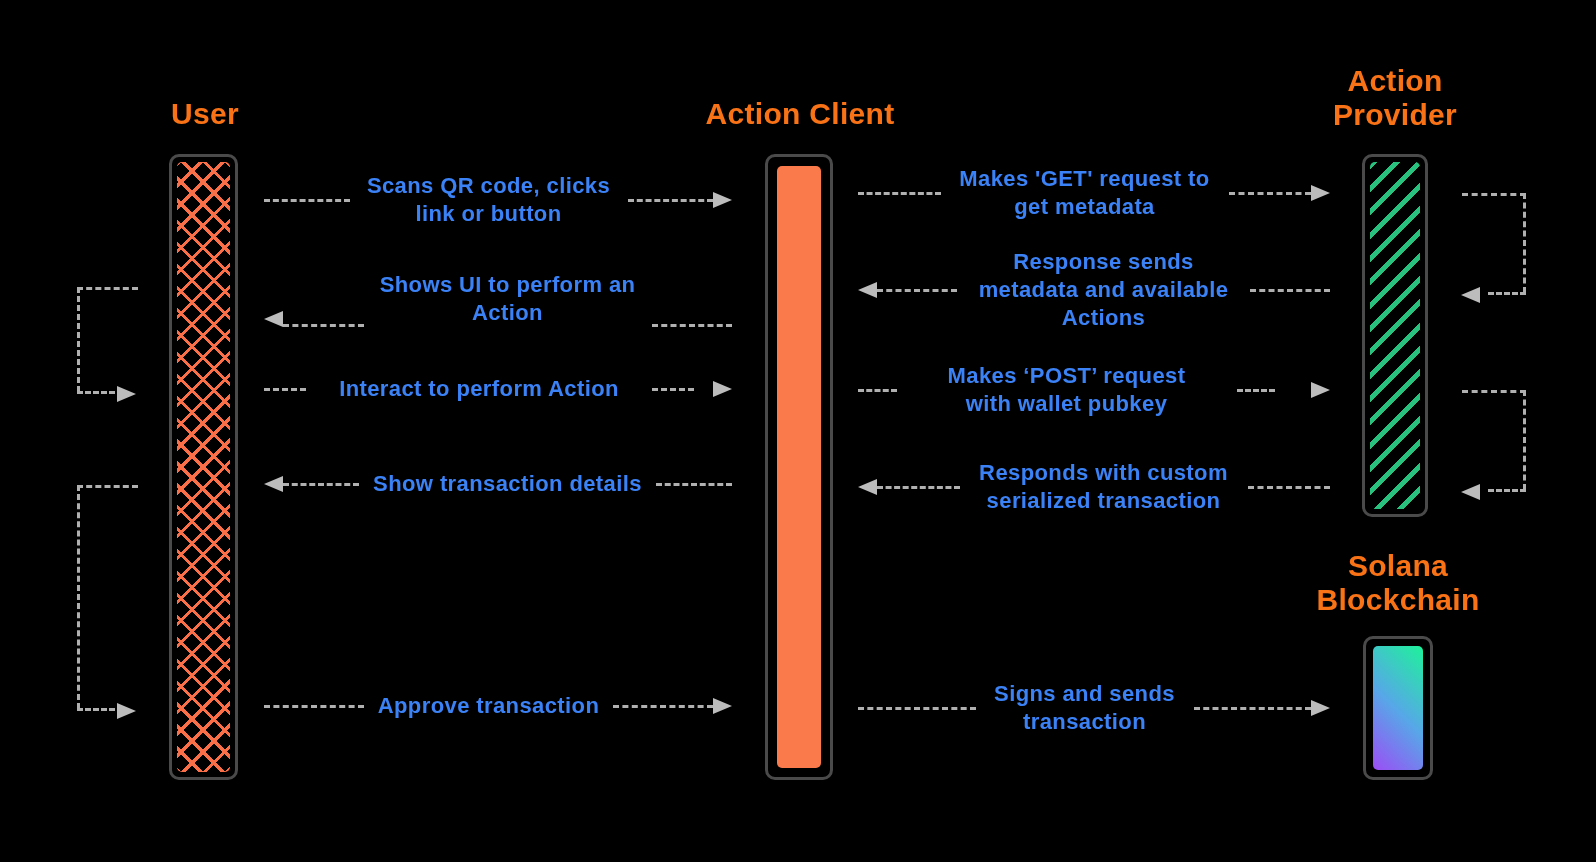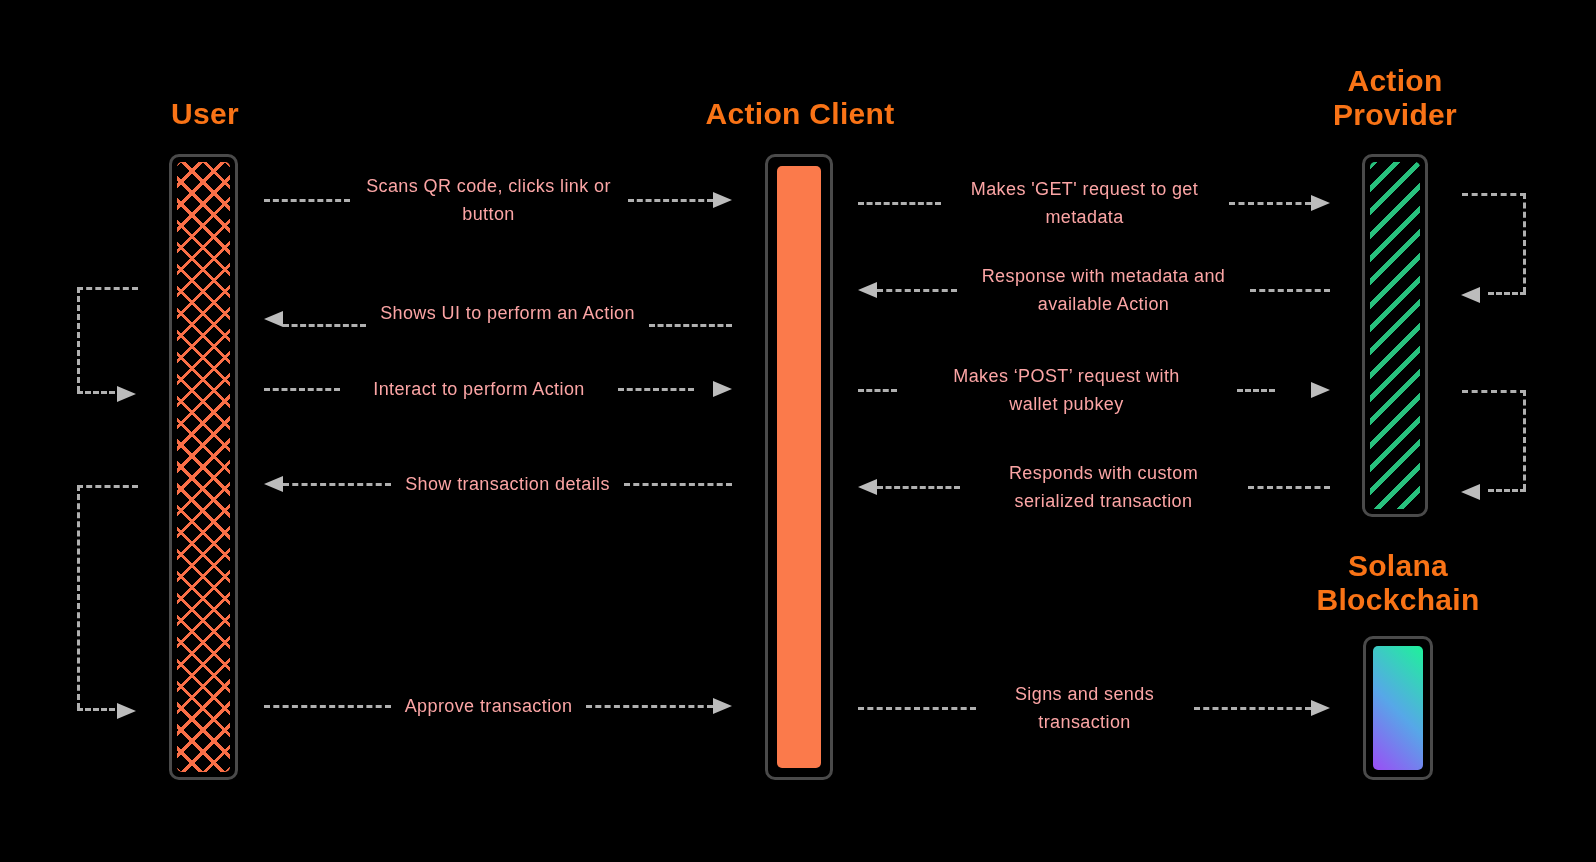--- a/index.html
+++ b/index.html
@@ -36,25 +36,25 @@
   }
   #solana-bar{left:1363px;top:636px;width:70px;height:144px;padding:7px;}
   #solana-bar .bar-inner{
     background:linear-gradient(225deg,#1ef29a 0%,#57a7e8 52%,#9b4df5 100%);
   }
   
   .msg-row{position:absolute;display:flex;align-items:center;height:80px;}
   .msg-row.left-col{left:264px;width:468px;}
   .msg-row.right-col{left:858px;width:472px;}
   #lr1{top:160px;} #lr2{top:247px;align-items:flex-end;} #lr3{top:349px;gap:19px;} #lr4{top:444px;} #lr5{top:666px;}
-  #rr1{top:163px;align-items:center;} #rr2{top:250px;} #rr3{top:350px;gap:36px;} #rr4{top:447px;} #rr5{top:668px;}
+  #rr1{top:153px;align-items:center;} #rr2{top:250px;} #rr3{top:350px;gap:36px;} #rr4{top:447px;} #rr5{top:668px;}
   .dash{flex:1;height:0;border-top:3px dashed #b0b0b0;}
   .msg-label{
-    flex:0 0 auto;padding:0 14px;text-align:center;color:#fca5a5;
-    font-size:18px;line-height:28px;letter-spacing:0.4px;
+    flex:0 0 auto;padding:0 14px;text-align:center;color:#3b82f6;
+    font-size:22px;line-height:28px;letter-spacing:0.4px;font-weight:bold;
   }
   .w250{max-width:250px;} .w260{max-width:260px;} .w265{max-width:265px;}
   .w240{max-width:240px;} .w190{max-width:190px;}
   .head-right{
     flex:0 0 auto;width:0;height:0;
     border-top:8px solid transparent;border-bottom:8px solid transparent;
     border-left:19px solid #bcbcbc;
   }
   .head-left{
     flex:0 0 auto;width:0;height:0;
@@ -144,21 +144,21 @@
   <div class="msg-row right-col" id="rr1">
     <div class="dash"></div>
     <div class="msg-label w260">Makes 'GET' request to get metadata</div>
     <div class="dash"></div>
     <div class="head-right"></div>
   </div>
 
   <div class="msg-row right-col" id="rr2">
     <div class="head-left"></div>
     <div class="dash"></div>
-    <div class="msg-label w265">Response with metadata and available Action</div>
+    <div class="msg-label w265">Response sends metadata and available Actions</div>
     <div class="dash"></div>
   </div>
 
   <div class="msg-row right-col" id="rr3">
     <div class="dash"></div>
     <div class="msg-label w240">Makes ‘POST’ request with wallet pubkey</div>
     <div class="dash"></div>
     <div class="head-right"></div>
   </div>
 

